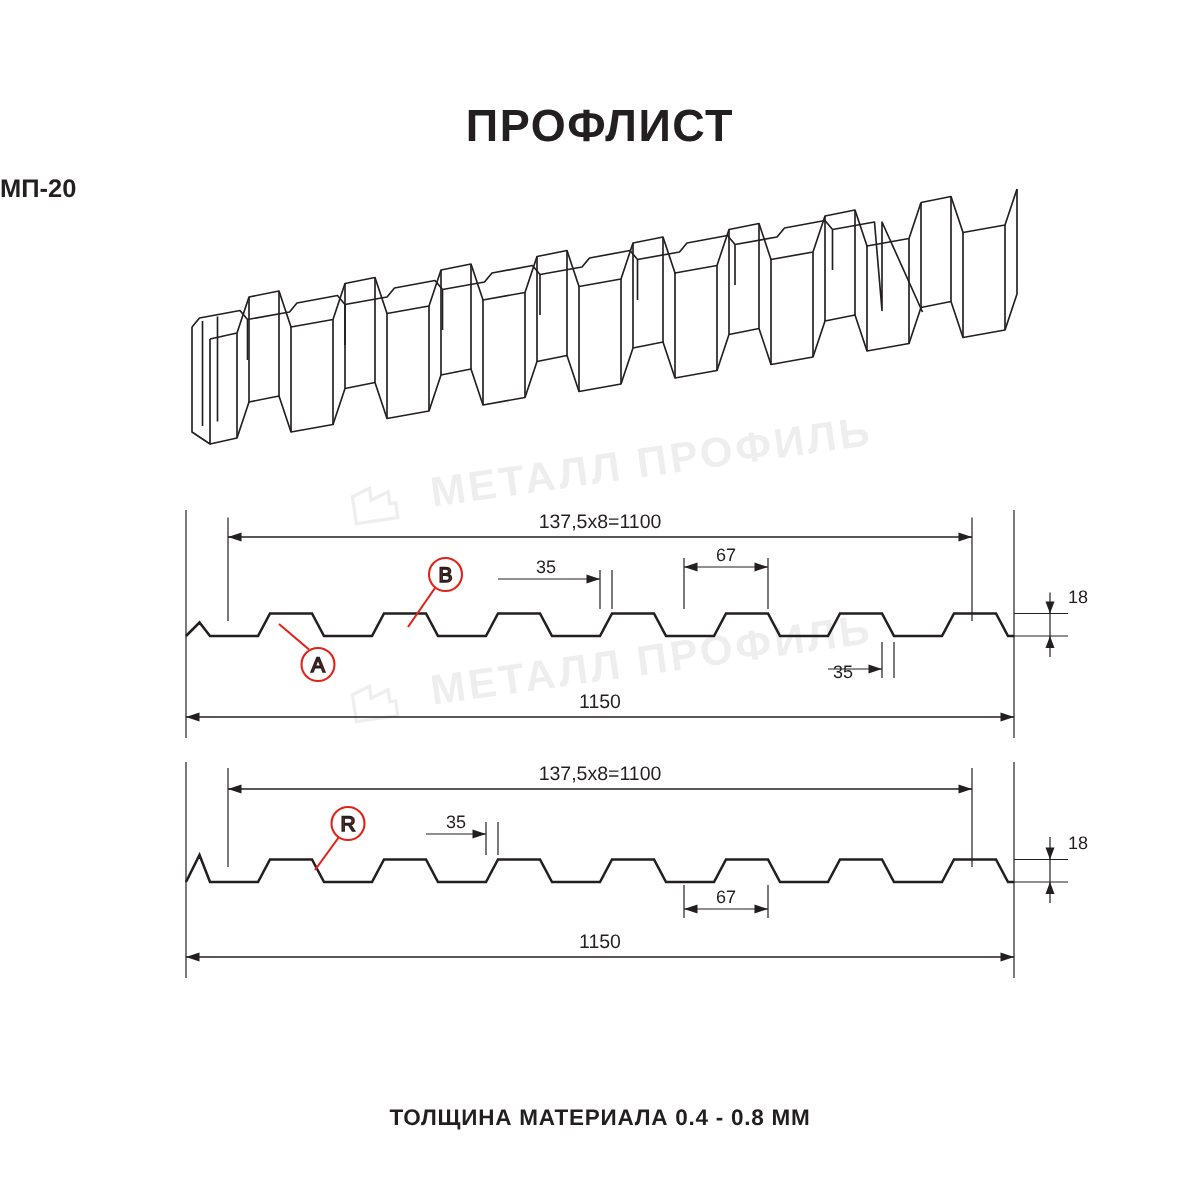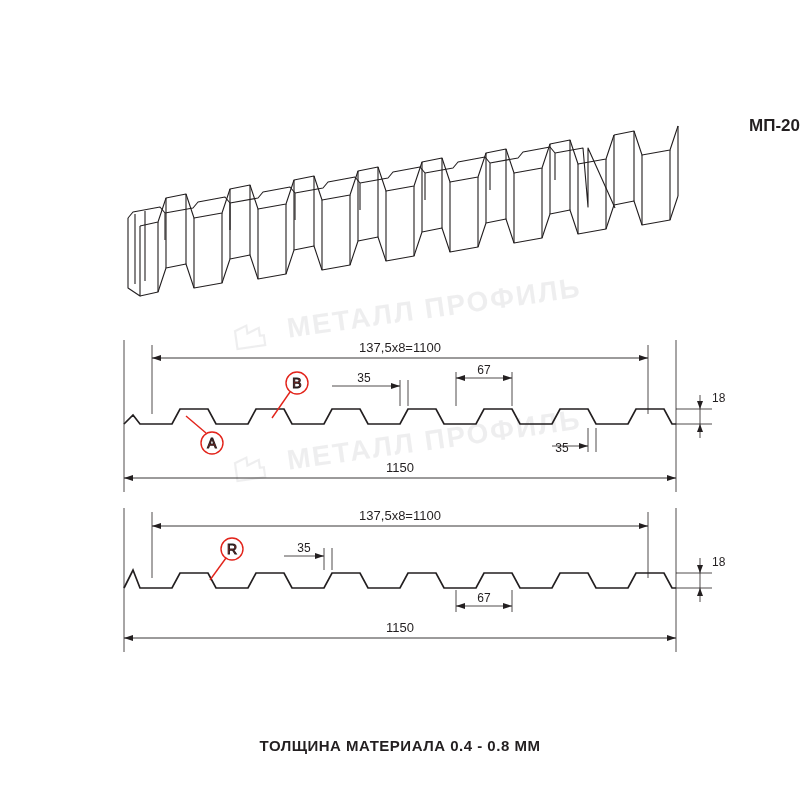--- a/index.html
+++ b/index.html
@@ -28,21 +28,21 @@
     text-align: center;
     font-size: 30px;
     font-weight: bold;
     letter-spacing: 1px;
   }
   .subtitle {
     position: absolute;
     top: 116px;
     left: 0;
     width: 800px;
-    text-align: right;
+    text-align: left;
     font-size: 17px;
     font-weight: bold;
   }
   .footer {
     position: absolute;
     top: 705px;
     left: 0;
     width: 800px;
     text-align: center;
     font-size: 15px;
@@ -74,20 +74,21 @@
     vertical-align: middle;
     margin-right: 10px;
   }
   text { font-family: "Liberation Sans", sans-serif; }
 </style>
 </head>
 <body>
 
 <div class="page">
 
+  <div class="title">ПРОФЛИСТ</div>
   <div class="subtitle">МП-20</div>
 
   <div class="wm wm1">
     <svg class="wm-logo" viewBox="0 0 44 26">
       <path d="M2 24 L2 6 L14 2 L14 10 L26 6 L26 14 L30 14 L30 24 Z" fill="none" stroke="#c9cacc" stroke-width="2.2"></path>
     </svg><span>МЕТАЛЛ ПРОФИЛЬ</span>
   </div>
   <div class="wm wm2">
     <svg class="wm-logo" viewBox="0 0 44 26">
       <path d="M2 24 L2 6 L14 2 L14 10 L26 6 L26 14 L30 14 L30 24 Z" fill="none" stroke="#c9cacc" stroke-width="2.2"></path>

